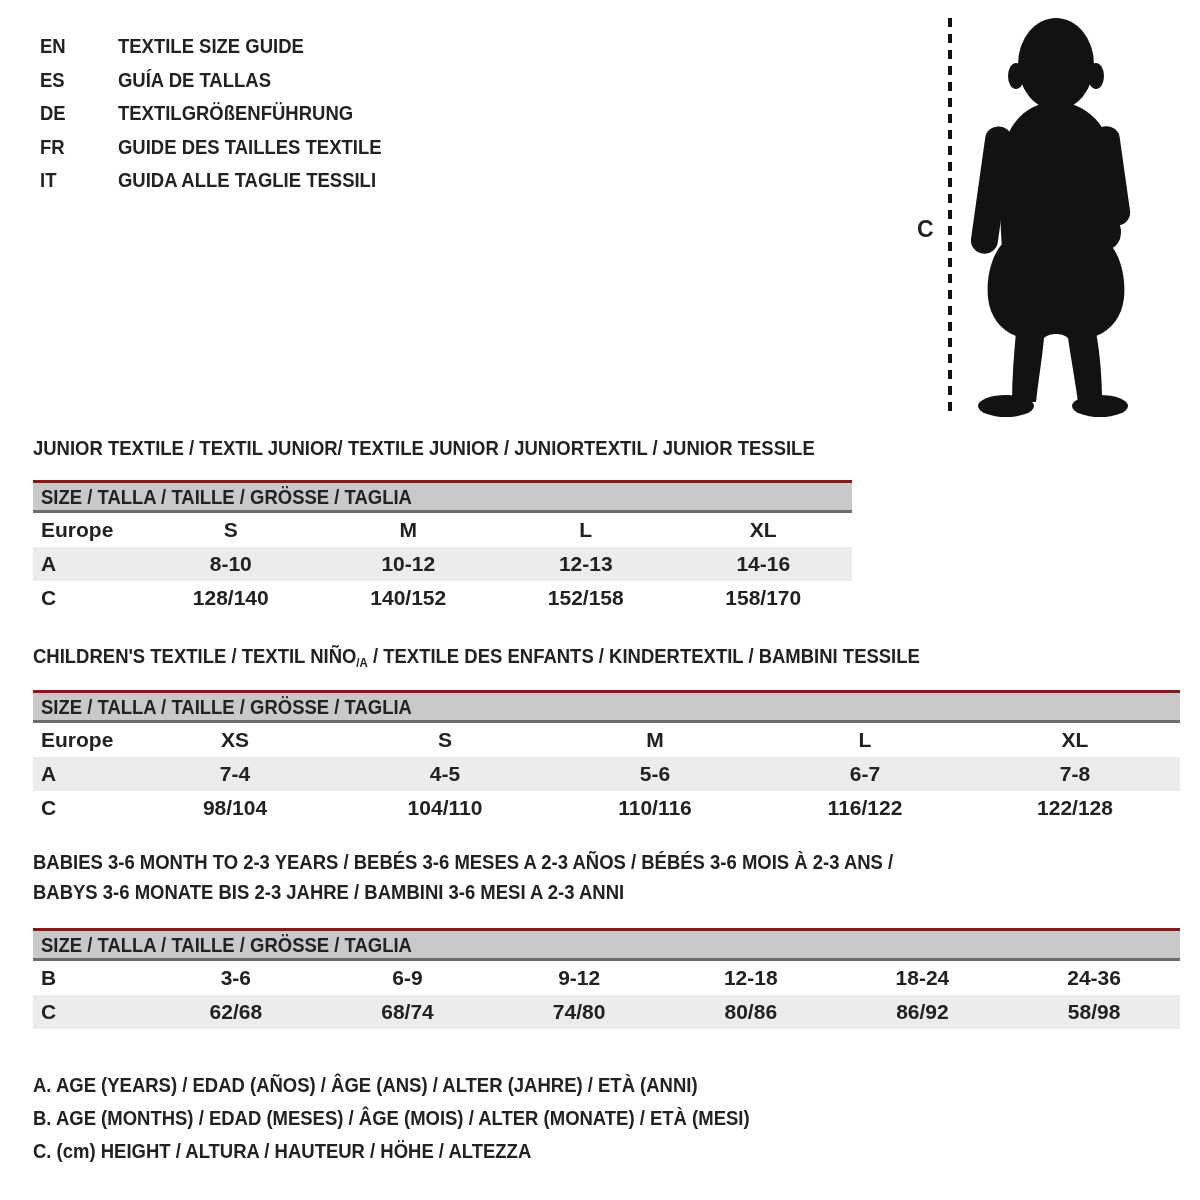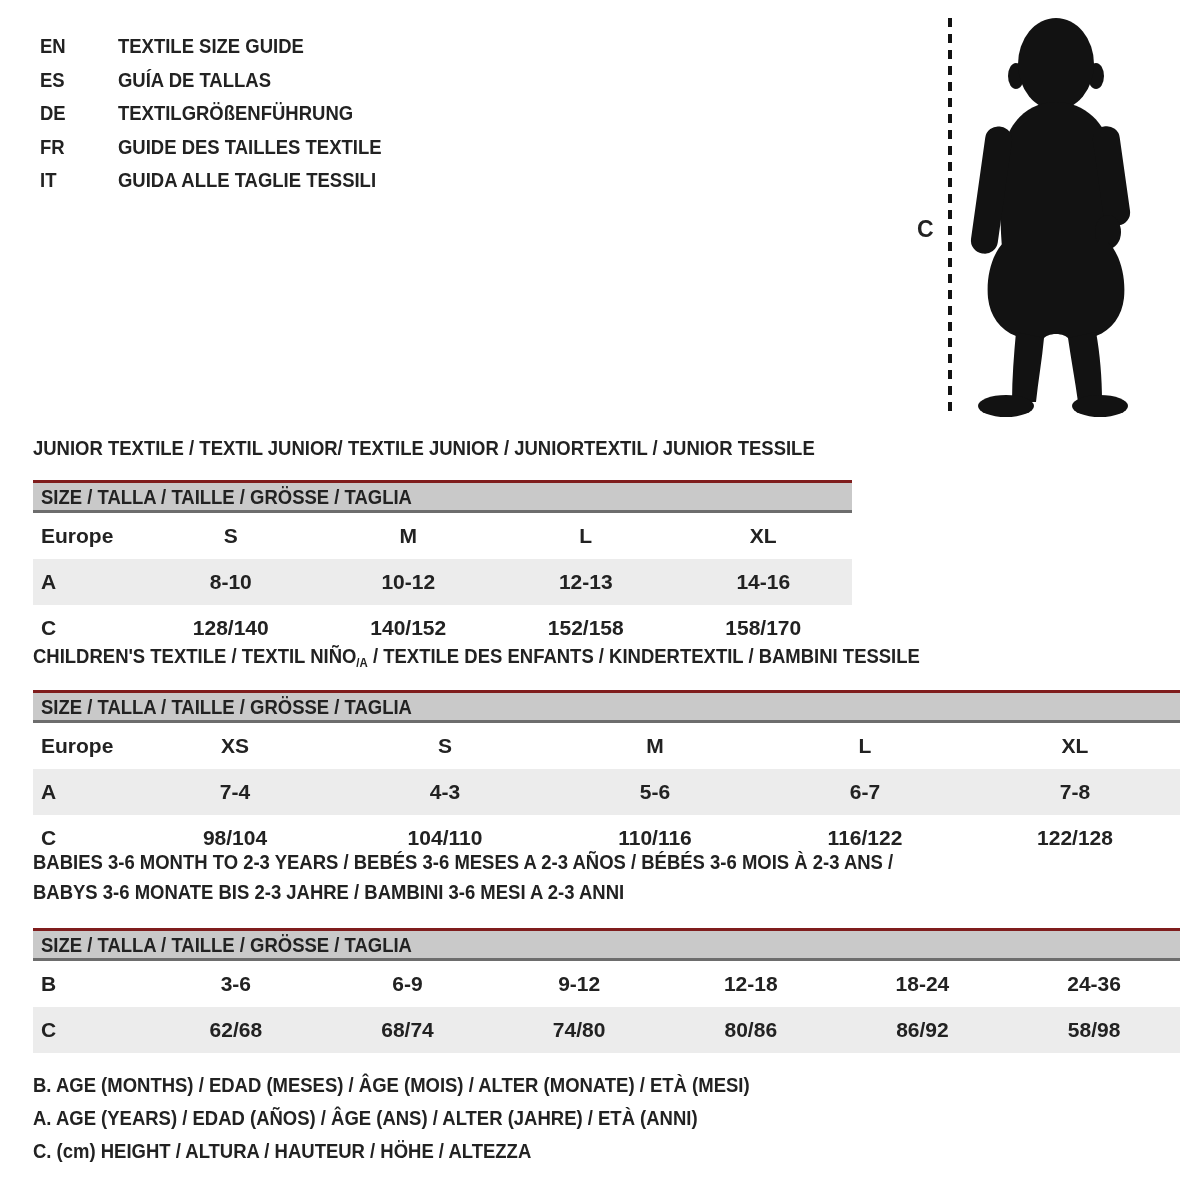--- a/index.html
+++ b/index.html
@@ -25,21 +25,21 @@
   .sub-a{font-size:13px;position:relative;top:4px;letter-spacing:0;}
   
   .size-table{position:absolute;left:33px;}
   #junior-table{top:480px;width:819px;}
   #children-table{top:690px;width:1147px;}
   #babies-table{top:928px;width:1147px;}
   .size-bar{
     height:27px;background:#c9c9c9;border-top:3px solid #7f1d1d;border-bottom:3px solid #6d6d6d;
     display:flex;align-items:center;padding-left:8px;font-size:21px;
   }
-  .trow{display:flex;height:46px;align-items:center;font-size:21px;}
+  .trow{display:flex;height:34px;align-items:center;font-size:21px;}
   .trow.shaded{background:#ececec;}
   .tcell{flex:none;text-align:center;}
   .tcell.label{text-align:left;padding-left:8px;}
   #junior-table .tcell{width:177.5px;}
   #junior-table .tcell.label{width:101px;padding-left:8px;}
   #children-table .tcell{width:210px;}
   #children-table .tcell.label{width:89px;padding-left:8px;}
   #babies-table .tcell{width:171.66px;}
   #babies-table .tcell.label{width:109px;padding-left:8px;}
   
@@ -134,21 +134,21 @@
       <div class="tcell label">Europe</div>
       <div class="tcell">XS</div>
       <div class="tcell">S</div>
       <div class="tcell">M</div>
       <div class="tcell">L</div>
       <div class="tcell">XL</div>
     </div>
     <div class="trow shaded">
       <div class="tcell label">A</div>
       <div class="tcell">7-4</div>
-      <div class="tcell">4-3</div>
+      <div class="tcell">4-5</div>
       <div class="tcell">5-6</div>
       <div class="tcell">6-7</div>
       <div class="tcell">7-8</div>
     </div>
     <div class="trow">
       <div class="tcell label">C</div>
       <div class="tcell">98/104</div>
       <div class="tcell">104/110</div>
       <div class="tcell">110/116</div>
       <div class="tcell">116/122</div>
@@ -178,18 +178,18 @@
       <div class="tcell">62/68</div>
       <div class="tcell">68/74</div>
       <div class="tcell">74/80</div>
       <div class="tcell">80/86</div>
       <div class="tcell">86/92</div>
       <div class="tcell">58/98</div>
     </div>
   </div>
 
   <div class="legend">
+    <div class="legend-line"><span class="cond">A. AGE (YEARS) / EDAD (AÑOS) / ÂGE (ANS) / ALTER (JAHRE) / ETÀ (ANNI)</span></div>
     <div class="legend-line"><span class="cond">B. AGE (MONTHS) / EDAD (MESES) / ÂGE (MOIS) / ALTER (MONATE) / ETÀ (MESI)</span></div>
-    <div class="legend-line"><span class="cond">A. AGE (YEARS) / EDAD (AÑOS) / ÂGE (ANS) / ALTER (JAHRE) / ETÀ (ANNI)</span></div>
     <div class="legend-line"><span class="cond">C. (cm) HEIGHT / ALTURA / HAUTEUR / HÖHE / ALTEZZA</span></div>
   </div>
 
 </div>
 
 </body></html>

